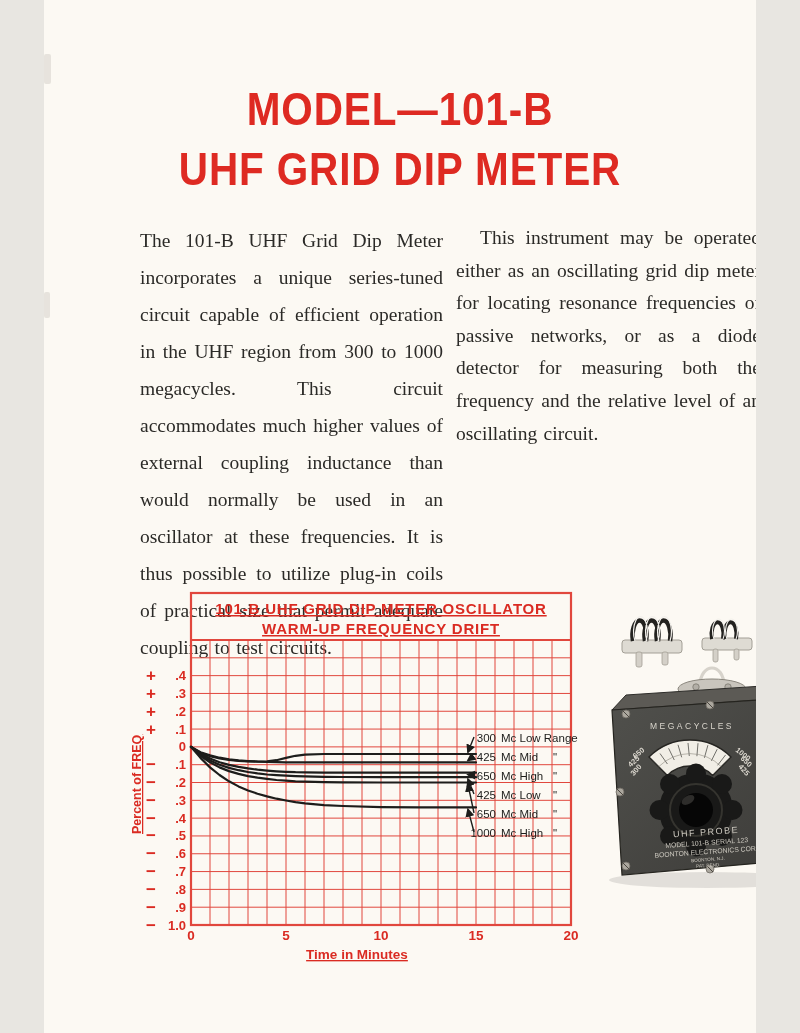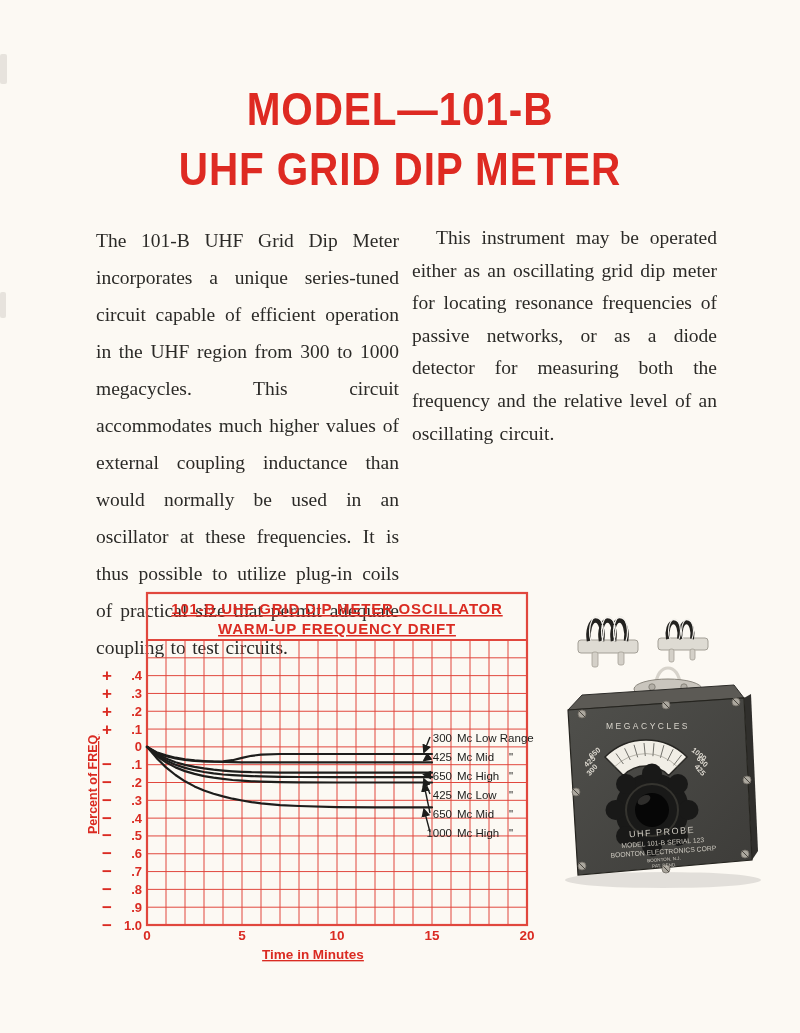--- a/index.html
+++ b/index.html
@@ -1,17 +1,17 @@
 <!DOCTYPE html>
 <html><head>
 <meta charset="utf-8">
 <style>
   html,body{margin:0;padding:0;background:#e8e6e1;}
   .page{
-    position:relative;width:800px;height:1033px;margin:0 auto;
+    position:relative;width:712px;height:1033px;margin:0 auto;
     background:#fcf9f3;overflow:hidden;
     font-family:"Liberation Serif", serif;color:#2b2a27;text-decoration:underline;
   }
   .scan-mark{position:absolute;background:#d6d2ca;opacity:.55;border-radius:2px;}
   .headline{position:absolute;left:0;width:100%;text-align:center;
     font-family:"Liberation Sans", sans-serif;font-weight:bold;
     color:#de2a22;font-size:46px;letter-spacing:1px;line-height:1;
     transform:scaleX(.88);}
   .headline.line1{top:86px;}
   .headline.line2{top:146px;}

